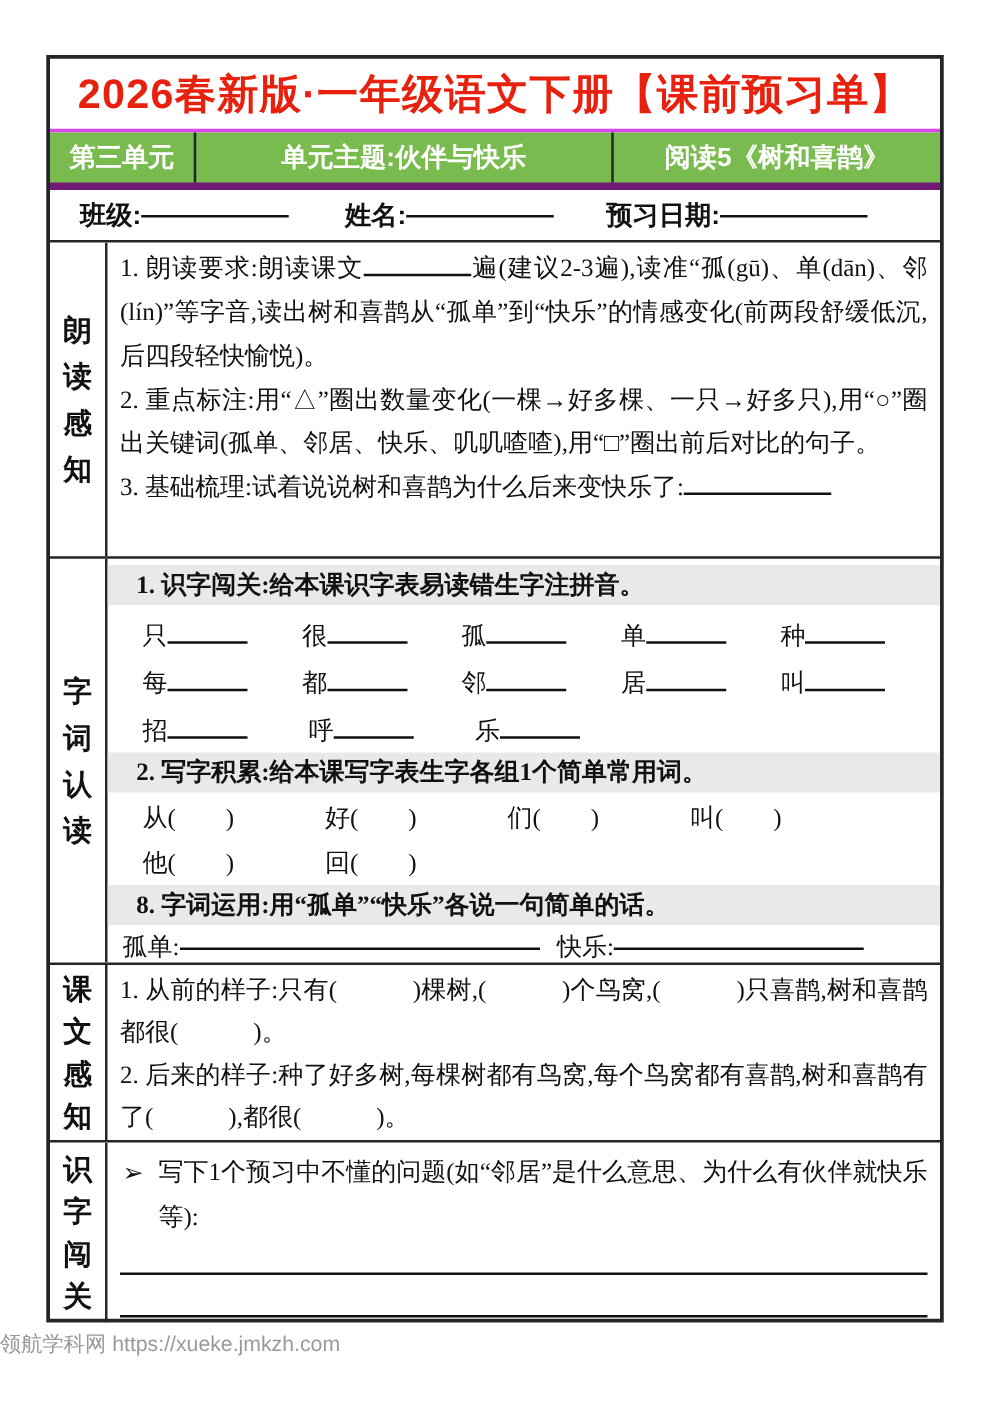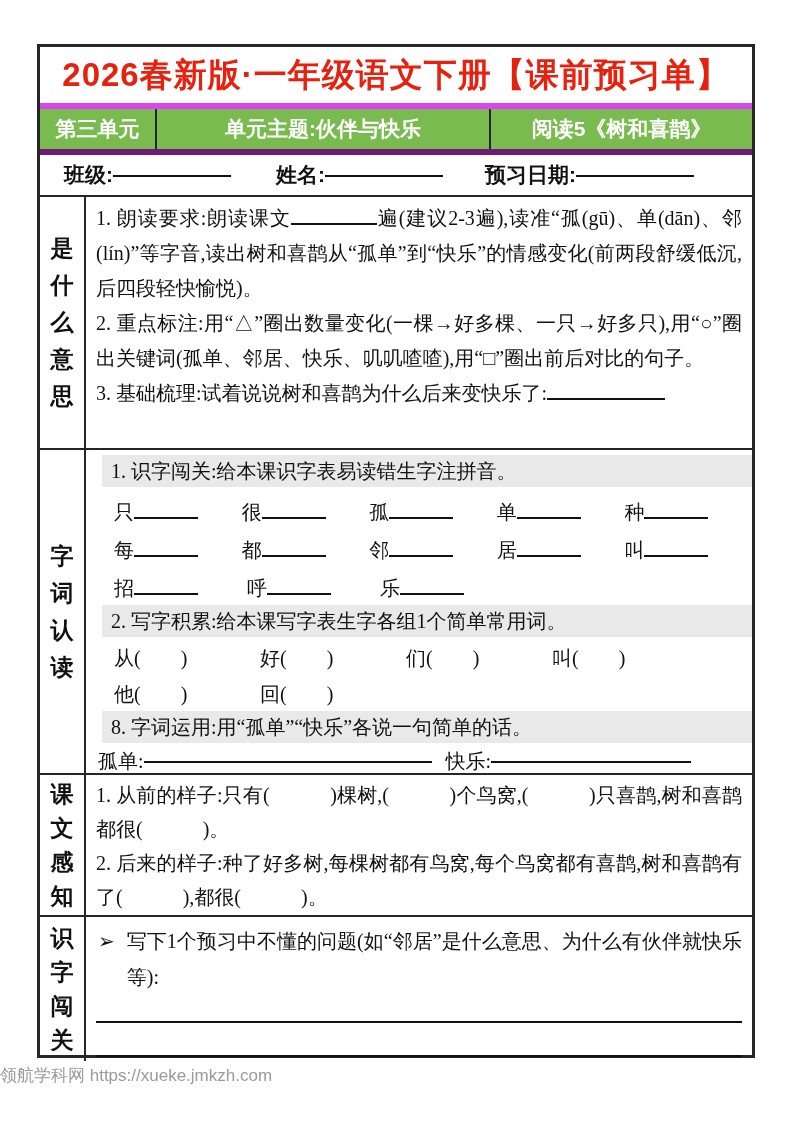--- a/index.html
+++ b/index.html
@@ -8,21 +8,21 @@
     background:#ffffff; color:#111;
     font-family:"Liberation Serif", serif;
   }
   .sheet {
     position:absolute; left:37px; top:44px;
     width:718px; height:1014px; box-sizing:border-box;
     border:3px solid #262626; background:#fff;
   }
   
   .title-row {
-    height:56px; border-bottom:6px solid #d946ef; box-sizing:content-box;
+    height:56px; border-bottom:3px solid #d946ef; box-sizing:content-box;
     display:flex; align-items:center; justify-content:center;
   }
   .title-row span {
     color:#e8200e; font-weight:bold; font-size:33px; letter-spacing:1px;
     font-family:"Liberation Sans", sans-serif; white-space:nowrap;
   }
   .unit-row { height:40px; border-bottom:6px solid #701a75; display:flex; background:#7abb4f; }
   .unit-cell {
     display:flex; align-items:center; justify-content:center;
     color:#ffffff; font-weight:bold; font-size:21px;
@@ -50,21 +50,21 @@
     display:block; width:26px; word-break:break-all; text-align:center;
     font-family:"Liberation Sans", sans-serif; font-weight:bold;
     font-size:23px; line-height:37px;
   }
   .section-label span.lh34 { line-height:34px; }
   .section-content { flex:1; overflow:hidden; font-size:20px; }
   .para { margin:0 10px; line-height:35px; text-align:justify; }
   .mt4 { margin-top:4px; } .mt3 { margin-top:3px; }
   .blank { display:inline-block; height:1px; border-bottom:2px solid #111; vertical-align:baseline; }
   
-  .strip { background:#e9e9e9; margin:5px 0 0 16px; padding:3px 9px; line-height:26px; }
+  .strip { background:#e9e9e9; margin:5px 0 0 0; padding:3px 23px; line-height:26px;font-weight:bold; }
   .strip2 { margin-top:4px; }
   .char-row { display:flex; margin:12px 0 0 28px; line-height:26px; }
   .char-item { width:133px; white-space:nowrap; }
   .word-row { display:flex; margin:8px 0 0 28px; line-height:26px; }
   .word-row.r2 { margin-top:10px; }
   .word-item { width:146px; white-space:nowrap; }
   .usage-row { display:flex; align-items:center; margin:5px 10px 0 12px; line-height:26px; }
   
   .q-row { display:flex; margin:6px 10px 0 12px; line-height:36px; }
   .q-bullet { margin-right:12px; font-family:"DejaVu Sans", sans-serif; }
@@ -96,21 +96,21 @@
     <span>班级:</span>
     <span class="blank" style="width:118px"></span>
     <span class="ml45">姓名:</span>
     <span class="blank" style="width:118px"></span>
     <span class="ml42">预习日期:</span>
     <span class="blank" style="width:118px"></span>
   </div>
 
   <div class="section sec-reading">
     <div class="section-label">
-      <span>是什么意思</span>
+      <span>朗读感知</span>
     </div>
     <div class="section-content">
       <p class="para mt4"><span>1. 朗读要求:朗读课文</span><span class="blank" style="width:86px"></span><span>遍(建议2-3遍),读准“孤(gū)、单(dān)、邻(lín)”等字音,读出树和喜鹊从“孤单”到“快乐”的情感变化(前两段舒缓低沉,后四段轻快愉悦)。</span></p>
       <p class="para">2. 重点标注:用“△”圈出数量变化(一棵→好多棵、一只→好多只),用“○”圈出关键词(孤单、邻居、快乐、叽叽喳喳),用“□”圈出前后对比的句子。</p>
       <p class="para"><span>3. 基础梳理:试着说说树和喜鹊为什么后来变快乐了:</span><span class="blank" style="width:118px"></span></p>
     </div>
   </div>
 
   <div class="section sec-words">
     <div class="section-label">

